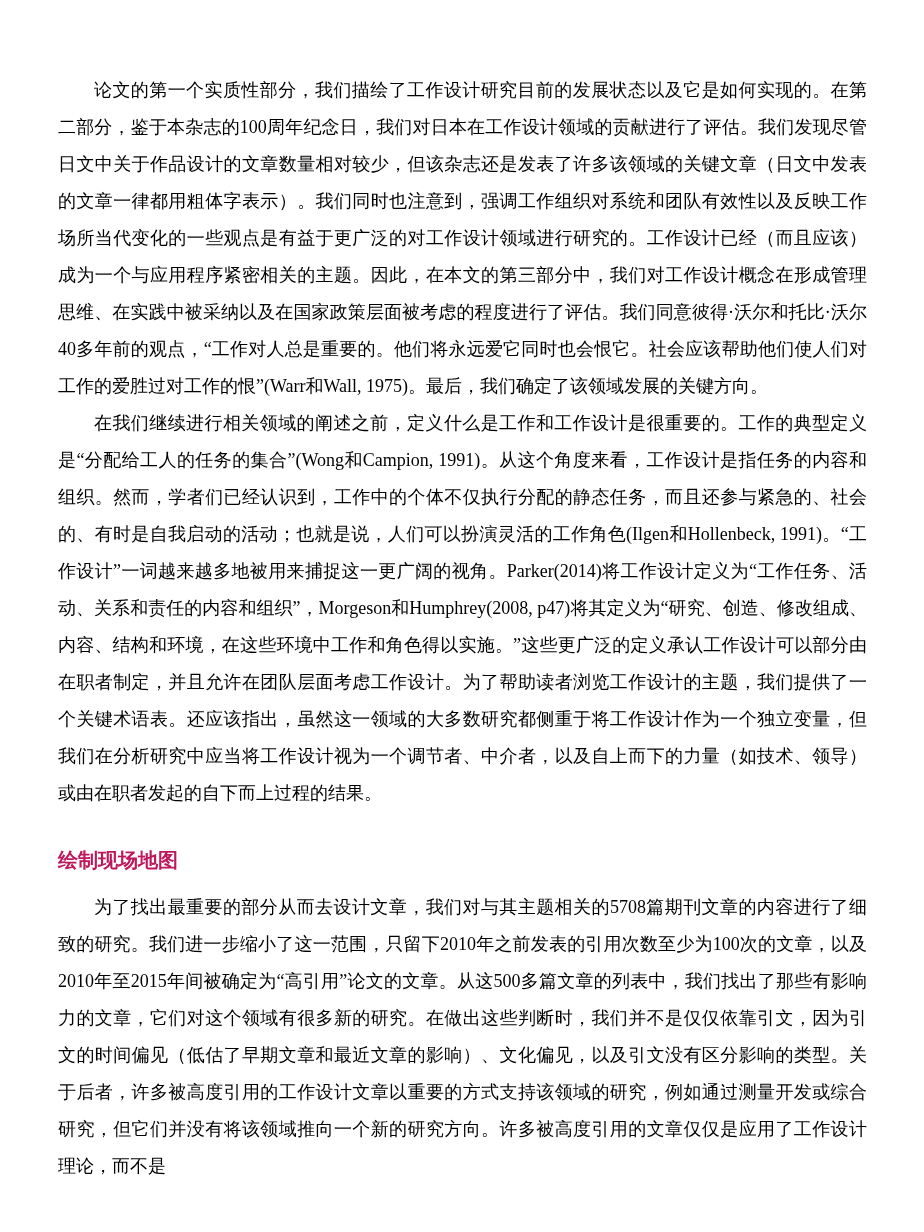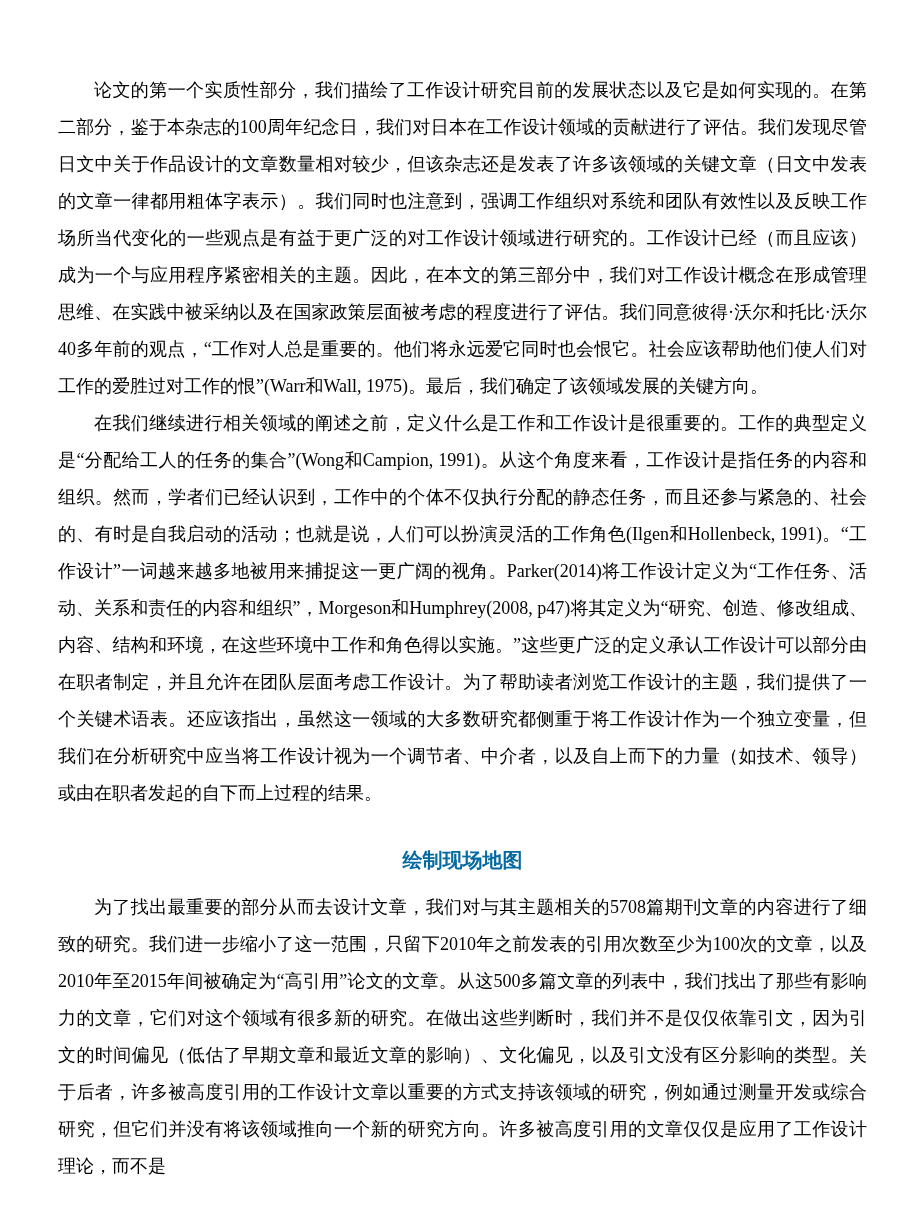--- a/index.html
+++ b/index.html
@@ -25,26 +25,25 @@
   }
   .para {
     margin: 0;
     text-align: justify;
     text-justify: inter-ideograph;
     text-indent: 2em;
     word-break: break-all;
   }
   .section-heading {
     margin: 30px 0 10px 0;
-    text-align: center;
     font-family: "Liberation Sans", "DejaVu Sans", sans-serif;
     font-weight: bold;
     font-size: 20px;
     line-height: 37px;
-    color: #0369a1;
+    color: #be185d;
   }
 </style>
 </head>
 <body>
 
 <div class="page">
   <p class="para">论文的第一个实质性部分，我们描绘了工作设计研究目前的发展状态以及它是如何实现的。在第二部分，鉴于本杂志的100周年纪念日，我们对日本在工作设计领域的贡献进行了评估。我们发现尽管日文中关于作品设计的文章数量相对较少，但该杂志还是发表了许多该领域的关键文章（日文中发表的文章一律都用粗体字表示）。我们同时也注意到，强调工作组织对系统和团队有效性以及反映工作场所当代变化的一些观点是有益于更广泛的对工作设计领域进行研究的。工作设计已经（而且应该）成为一个与应用程序紧密相关的主题。因此，在本文的第三部分中，我们对工作设计概念在形成管理思维、在实践中被采纳以及在国家政策层面被考虑的程度进行了评估。我们同意彼得·沃尔和托比·沃尔40多年前的观点，“工作对人总是重要的。他们将永远爱它同时也会恨它。社会应该帮助他们使人们对工作的爱胜过对工作的恨”(Warr和Wall, 1975)。最后，我们确定了该领域发展的关键方向。</p>
   <p class="para">在我们继续进行相关领域的阐述之前，定义什么是工作和工作设计是很重要的。工作的典型定义是“分配给工人的任务的集合”(Wong和Campion, 1991)。从这个角度来看，工作设计是指任务的内容和组织。然而，学者们已经认识到，工作中的个体不仅执行分配的静态任务，而且还参与紧急的、社会的、有时是自我启动的活动；也就是说，人们可以扮演灵活的工作角色(Ilgen和Hollenbeck, 1991)。“工作设计”一词越来越多地被用来捕捉这一更广阔的视角。Parker(2014)将工作设计定义为“工作任务、活动、关系和责任的内容和组织”，Morgeson和Humphrey(2008, p47)将其定义为“研究、创造、修改组成、内容、结构和环境，在这些环境中工作和角色得以实施。”这些更广泛的定义承认工作设计可以部分由在职者制定，并且允许在团队层面考虑工作设计。为了帮助读者浏览工作设计的主题，我们提供了一个关键术语表。还应该指出，虽然这一领域的大多数研究都侧重于将工作设计作为一个独立变量，但我们在分析研究中应当将工作设计视为一个调节者、中介者，以及自上而下的力量（如技术、领导）或由在职者发起的自下而上过程的结果。</p>
   <h2 class="section-heading">绘制现场地图</h2>
   <p class="para">为了找出最重要的部分从而去设计文章，我们对与其主题相关的5708篇期刊文章的内容进行了细致的研究。我们进一步缩小了这一范围，只留下2010年之前发表的引用次数至少为100次的文章，以及2010年至2015年间被确定为“高引用”论文的文章。从这500多篇文章的列表中，我们找出了那些有影响力的文章，它们对这个领域有很多新的研究。在做出这些判断时，我们并不是仅仅依靠引文，因为引文的时间偏见（低估了早期文章和最近文章的影响）、文化偏见，以及引文没有区分影响的类型。关于后者，许多被高度引用的工作设计文章以重要的方式支持该领域的研究，例如通过测量开发或综合研究，但它们并没有将该领域推向一个新的研究方向。许多被高度引用的文章仅仅是应用了工作设计理论，而不是</p>

